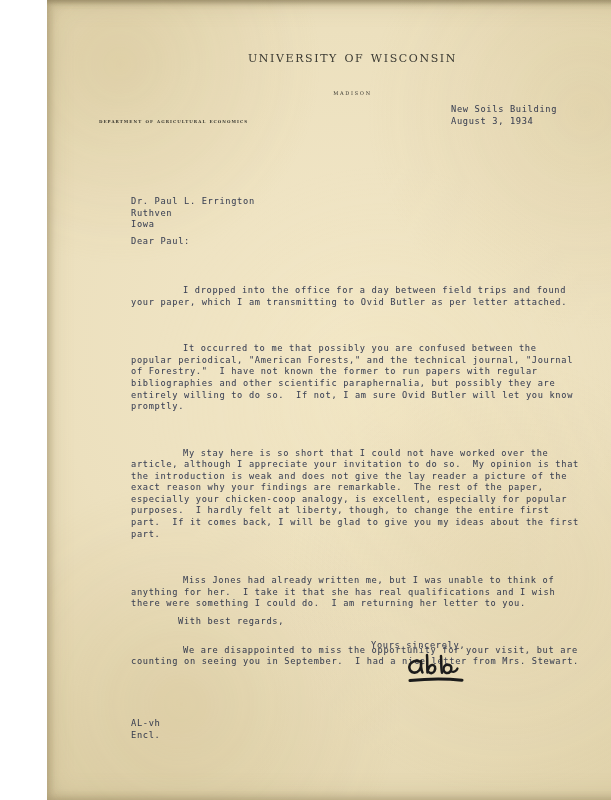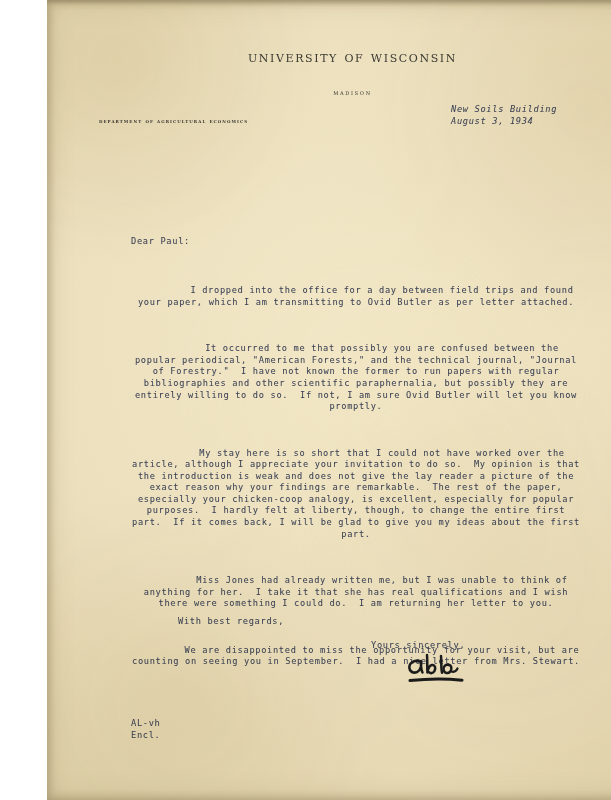--- a/index.html
+++ b/index.html
@@ -97,25 +97,25 @@
   .tw {
     position: absolute;
     color: #3d4356;
     font-family: "DejaVu Sans Mono", monospace;
     font-size: 8.6px;
     line-height: 11.6px;
     letter-spacing: 0.72px;
     white-space: pre;
     text-shadow: 0.3px 0.3px 0 rgba(90,95,115,0.22);
   }
-  #dateblock { left: 404px; top: 104px; font-style: italic; }
+  #dateblock { left: 404px; top: 104px; }
   #addressblock { left: 84px; top: 196px; }
   #salutation { left: 84px; top: 236px; }
 
-  #body { left: 84px; top: 262px; width: 450px; text-align: center; }
+  #body { left: 84px; top: 262px; width: 450px; }
   .para {
     white-space: pre-wrap;
     text-indent: 52px;
     margin: 0 0 11.6px 0;
     font-size: 8.6px;
     line-height: 11.6px;
     letter-spacing: 0.72px;
   }
   #regards { left: 131px; top: 616px; text-align: center; }
   #closing { left: 324px; top: 640px; }
@@ -140,20 +140,23 @@
   <div class="letterhead" id="lh-university">University of Wisconsin</div>
 
 
   <div class="letterhead" id="lh-city">Madison</div>
 
   <div id="dept">Department of Agricultural Economics</div>
 
   <div class="tw" id="dateblock">New Soils Building
 August 3, 1934</div>
 
+  <div class="tw" id="addressblock">Dr. Paul L. Errington
+Ruthven
+Iowa</div>
 
   <div class="tw" id="salutation">Dear Paul:</div>
 
   <div class="tw" id="body">
     <p class="para">I dropped into the office for a day between field trips and found your paper, which I am transmitting to Ovid Butler as per letter attached.</p>
     <p class="para">It occurred to me that possibly you are confused between the popular periodical, "American Forests," and the technical journal, "Journal of Forestry."  I have not known the former to run papers with regular bibliographies and other scientific paraphernalia, but possibly they are entirely willing to do so.  If not, I am sure Ovid Butler will let you know promptly.</p>
     <p class="para">My stay here is so short that I could not have worked over the article, although I appreciate your invitation to do so.  My opinion is that the introduction is weak and does not give the lay reader a picture of the exact reason why your findings are remarkable.  The rest of the paper, especially your chicken-coop analogy, is excellent, especially for popular purposes.  I hardly felt at liberty, though, to change the entire first part.  If it comes back, I will be glad to give you my ideas about the first part.</p>
     <p class="para">Miss Jones had already written me, but I was unable to think of anything for her.  I take it that she has real qualifications and I wish there were something I could do.  I am returning her letter to you.</p>
     <p class="para">We are disappointed to miss the opportunity for your visit, but are counting on seeing you in September.  I had a nice letter from Mrs. Stewart.</p>
   </div>

